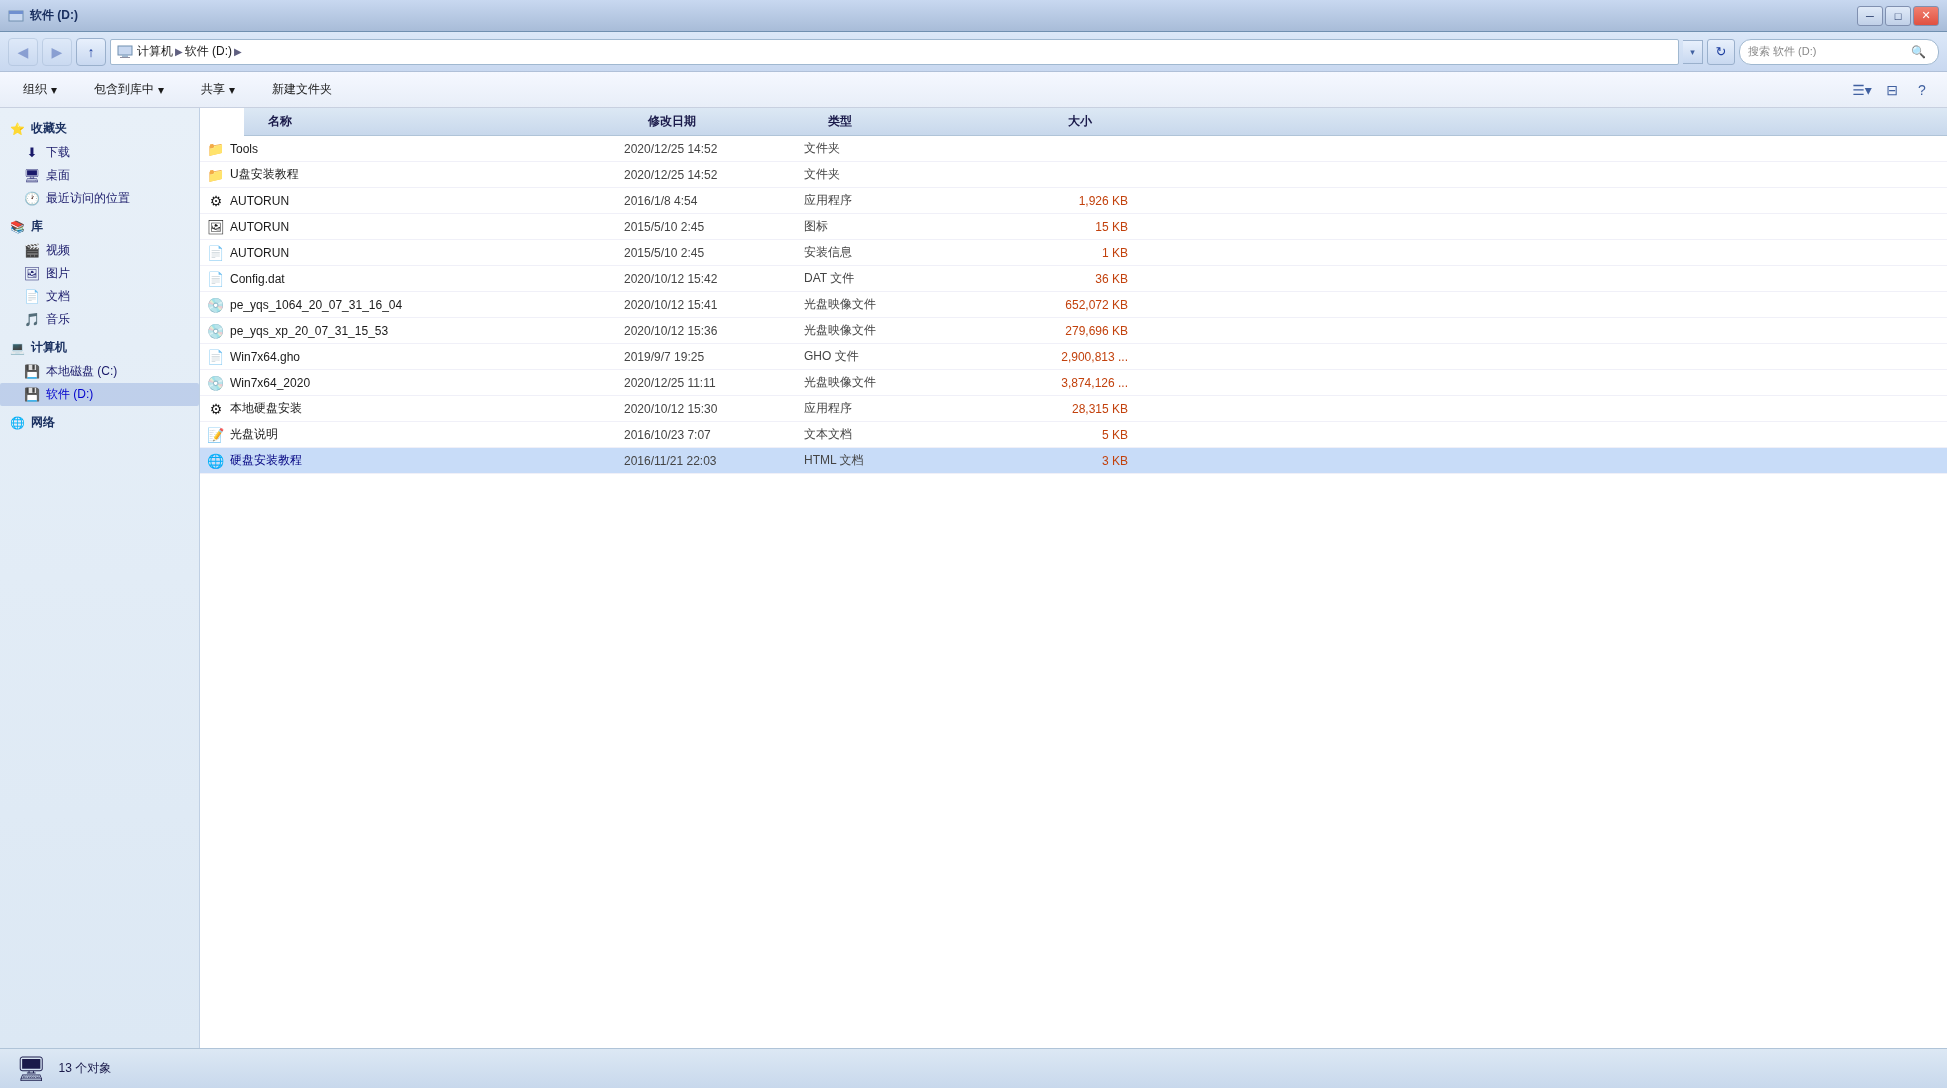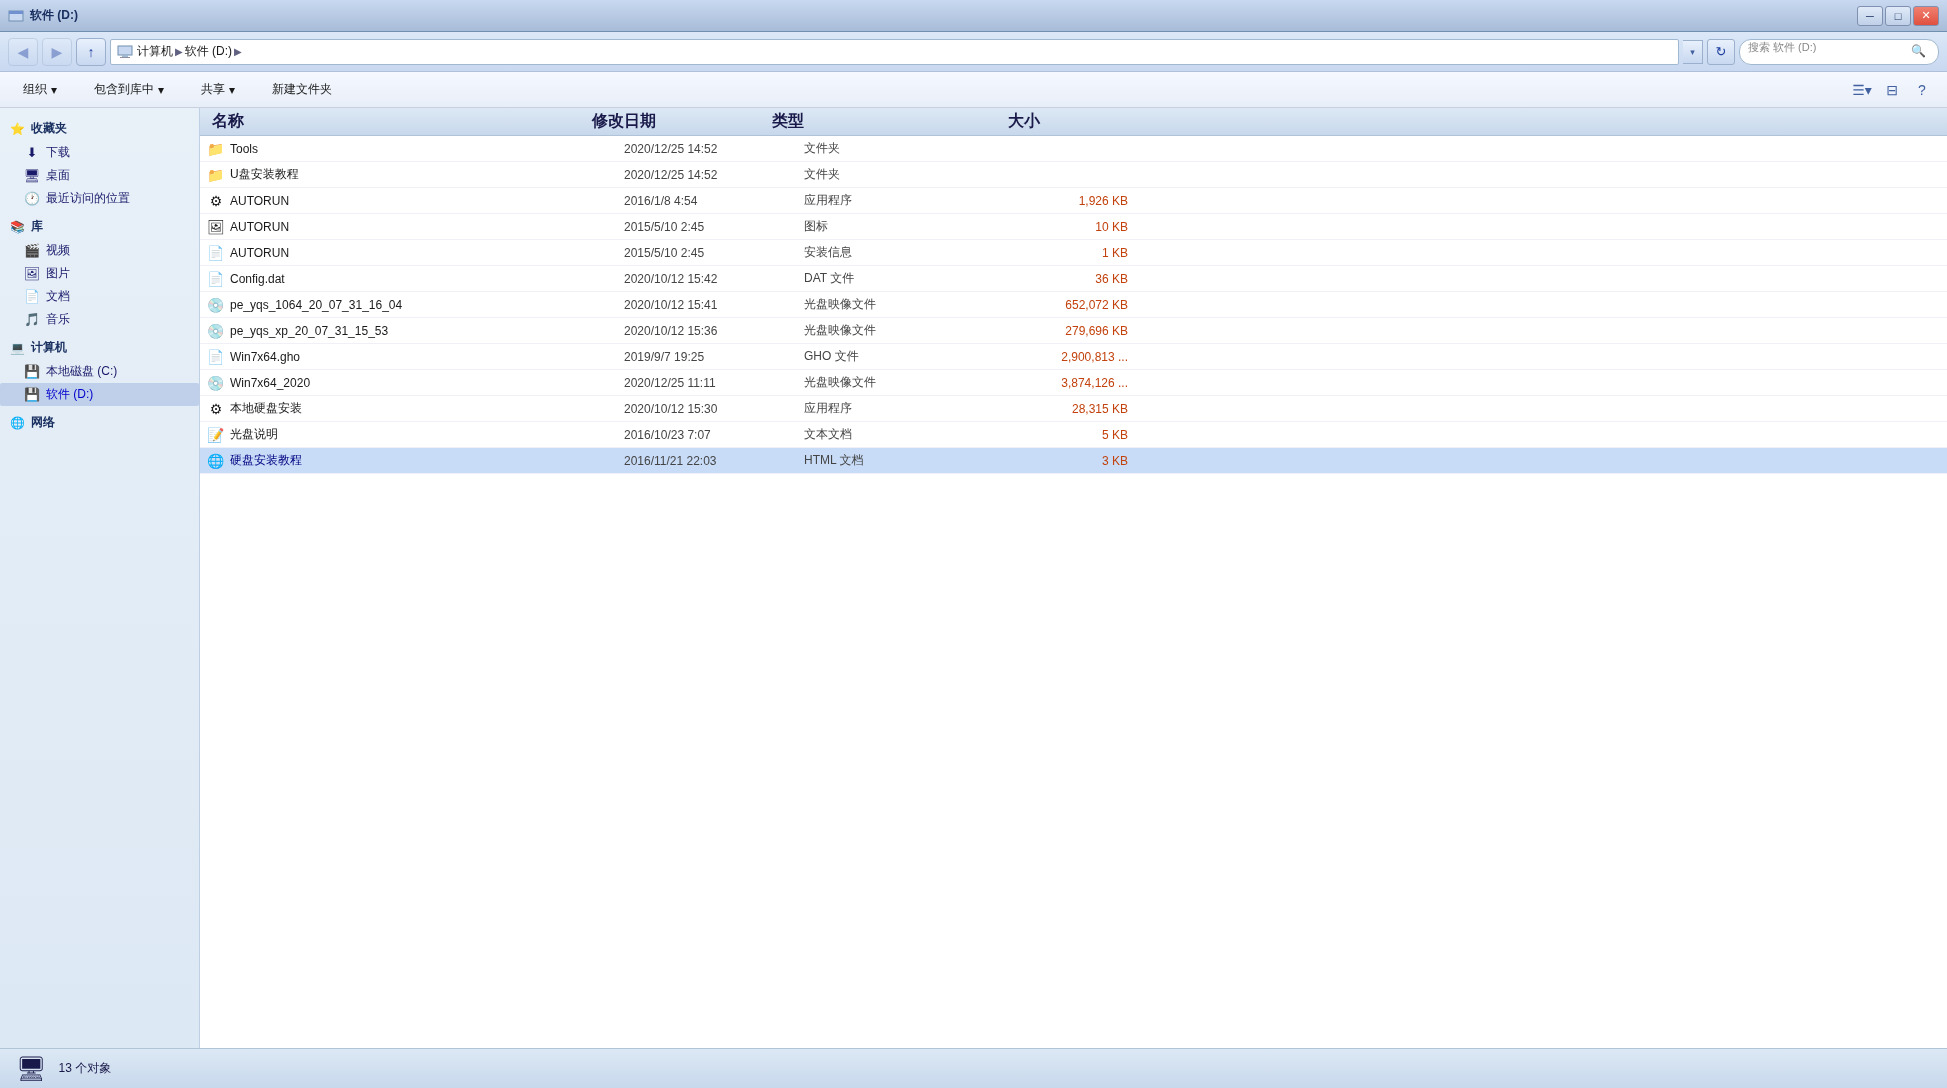--- a/index.html
+++ b/index.html
@@ -128,20 +128,21 @@
       font-size: 13px;
       color: #2040a0;
     }
     .search-bar {
       width: 200px;
       height: 26px;
       background: white;
       border: 1px solid #a0b8d0;
       border-radius: 12px;
       display: flex;
+      align-items: center;
       padding: 0 8px;
       gap: 4px;
       font-size: 11px;
       color: #808080;
     }
     .search-icon-btn {
       width: 22px;
       height: 22px;
       display: flex;
       align-items: center;
@@ -249,24 +250,25 @@
       display: flex;
       flex-direction: column;
       overflow: hidden;
     }
     .file-list-header {
       display: flex;
       align-items: center;
       background: linear-gradient(to bottom, #dce8f4, #c8d8ec);
       border-bottom: 1px solid #b0c4d8;
       height: 28px;
-      padding: 0 12px;
-      font-size: 16px;
+      padding: 0 24px;
+      font-size: 12px;
       color: #1a1a4a;
       font-weight: bold;
+      margin-left: 44px;
     }
     .col-name { width: 380px; }
     .col-date { width: 180px; }
     .col-type { width: 180px; }
     .col-size { width: 160px; text-align: center; padding-right: 16px; }
 
     .file-list {
       flex: 1;
       overflow-y: auto;
       background: white;
@@ -500,21 +502,21 @@
       <div class="col-type">应用程序</div>
       <div class="col-size">1,926 KB</div>
     </div>
         <div class="file-row">
       <div class="col-name">
         <span class="file-icon" style="font-size:14px;">🖼</span>
         <span>AUTORUN</span>
       </div>
       <div class="col-date">2015/5/10 2:45</div>
       <div class="col-type">图标</div>
-      <div class="col-size">10 KB</div>
+      <div class="col-size">15 KB</div>
     </div>
         <div class="file-row">
       <div class="col-name">
         <span class="file-icon" style="font-size:14px;">📄</span>
         <span>AUTORUN</span>
       </div>
       <div class="col-date">2015/5/10 2:45</div>
       <div class="col-type">安装信息</div>
       <div class="col-size">1 KB</div>
     </div>

